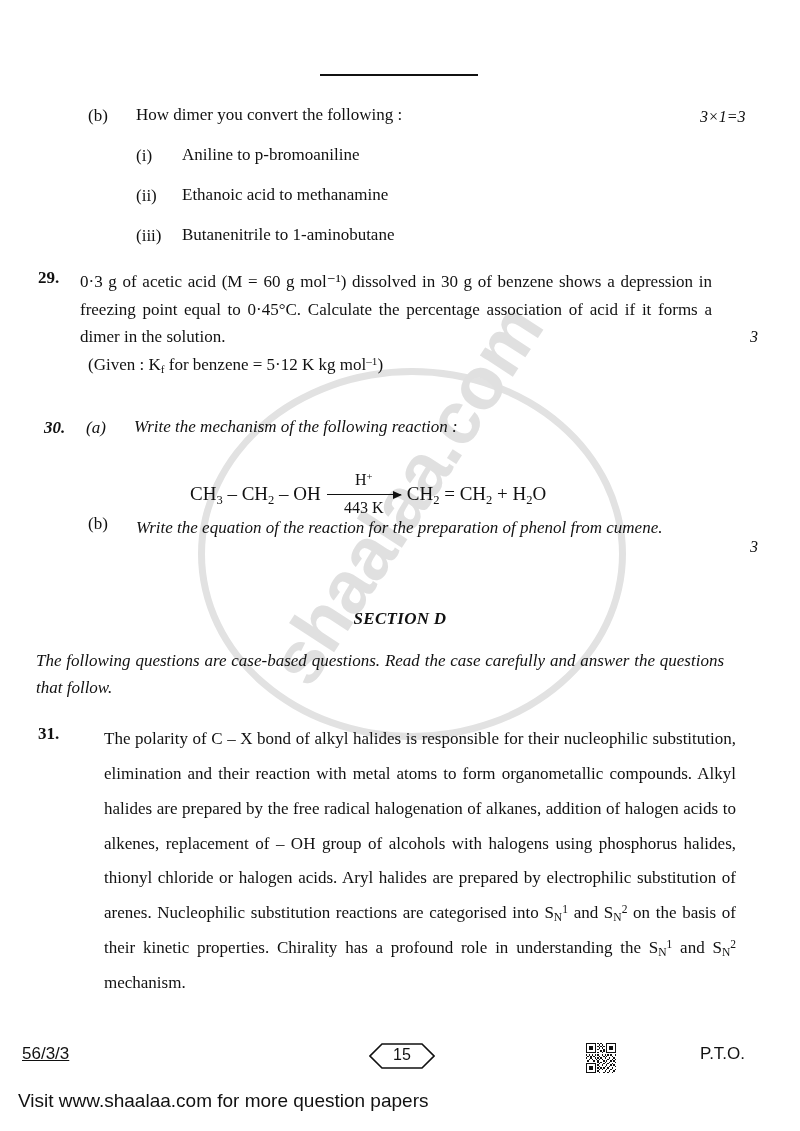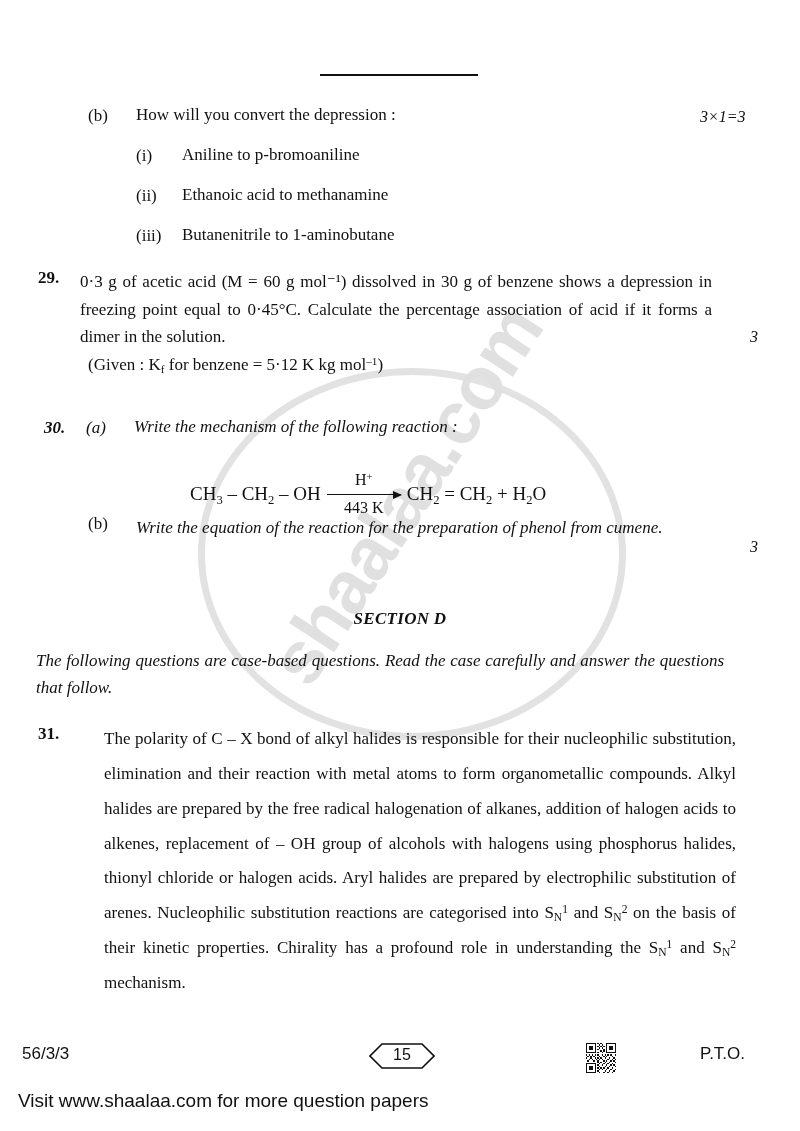--- a/index.html
+++ b/index.html
@@ -199,20 +199,21 @@
   .para31 sup { font-size: 0.68em; vertical-align: 0.46em; }
 
   
   .footer-code {
     position: absolute;
     left: 22px;
     top: 1044px;
     font-family: "Liberation Sans", "DejaVu Sans", sans-serif;
     font-size: 17px;
     color: #111;
+    text-decoration: underline;
   }
   .page-badge {
     position: absolute;
     left: 369px;
     top: 1043px;
     width: 66px;
     height: 26px;
   }
   .page-badge .num {
     position: absolute;
@@ -259,21 +260,21 @@
     <div class="wm-circle"></div>
     <div class="wm-text">shaalaa.com</div>
   </div>
 
   <div class="content">
 
     <div class="rule"></div>
 
     <div class="row" style="left:88px; top:106px; width:640px;">
       <span class="part">(b)</span>
-      <span class="body-text">How will you convert the depression :</span>
+      <span class="body-text">How dimer you convert the following :</span>
     </div>
     <div class="marks" style="left:700px; top:108px;">3×1=3</div>
 
     <div class="row" style="left:136px; top:146px; width:600px;">
       <span class="roman">(i)</span>
       <span class="body-text">Aniline to p-bromoaniline</span>
     </div>
     <div class="row" style="left:136px; top:186px; width:600px;">
       <span class="roman">(ii)</span>
       <span class="body-text">Ethanoic acid to methanamine</span>

